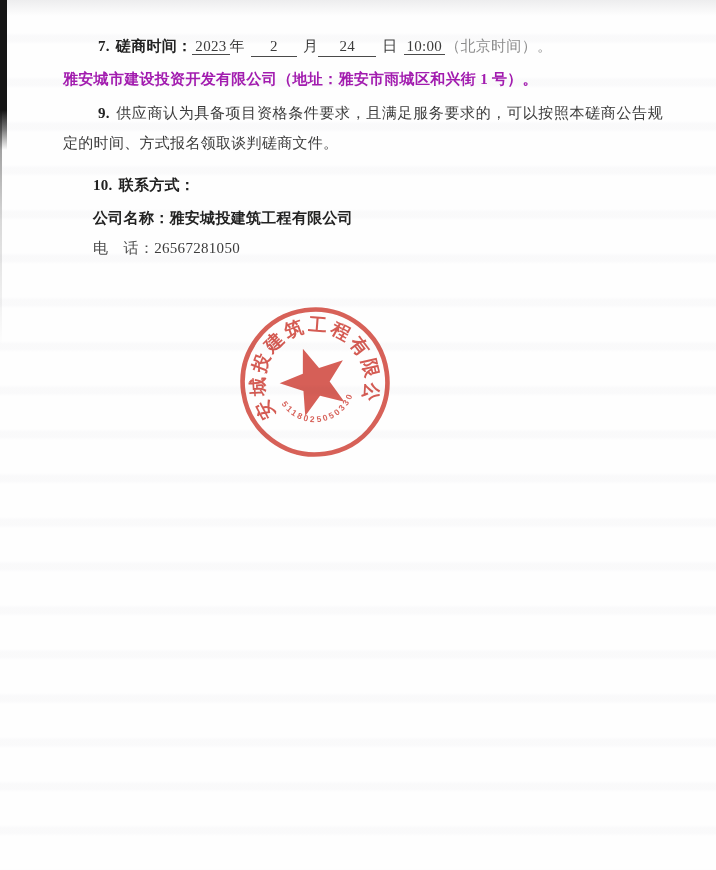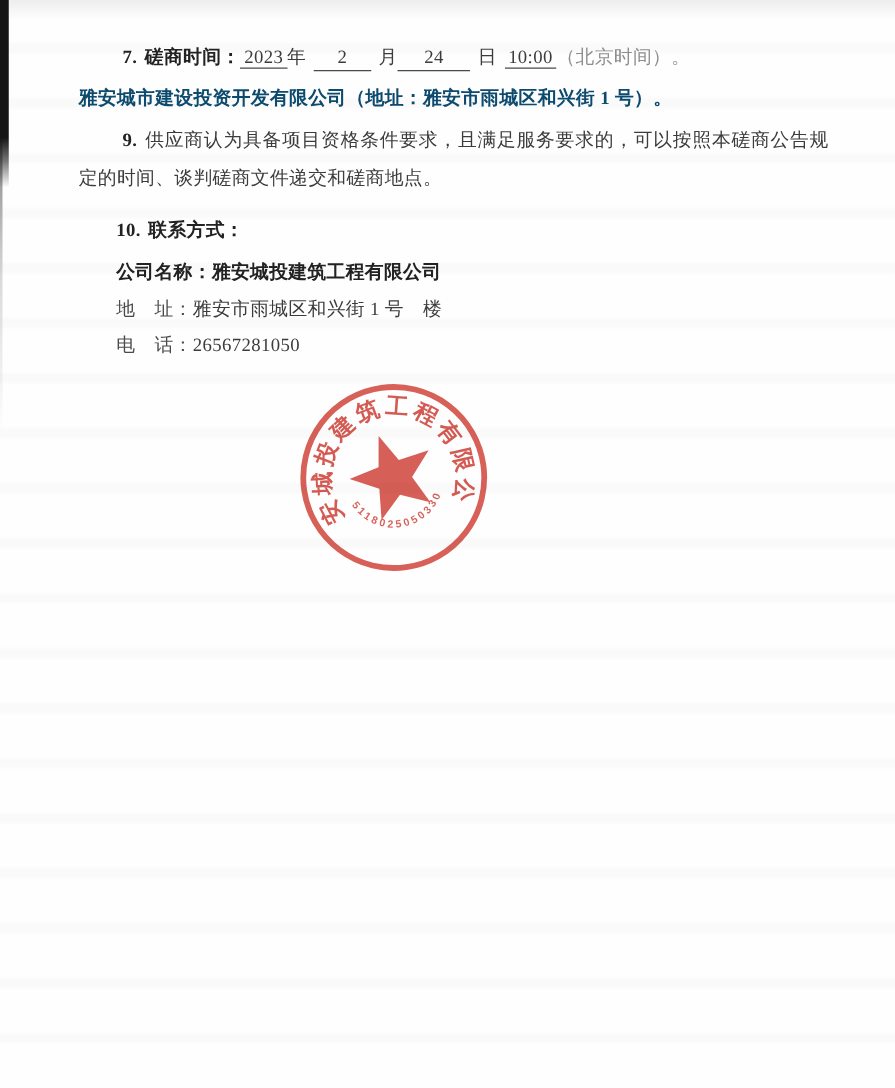--- a/index.html
+++ b/index.html
@@ -30,21 +30,21 @@
     position:absolute;left:0;top:0;width:2px;height:345px;
     background:linear-gradient(180deg,#9a9a9a 0 140px,rgba(160,160,160,0.4) 220px,rgba(160,160,160,0) 345px);
   }
   .content{
     position:absolute;left:63px;top:30px;width:600px;
     color:#3c3c3c;font-size:15px;letter-spacing:0.3px;
   }
   p{margin:0;}
   .bold{font-weight:bold;color:#222;}
   .item-line{line-height:32px;padding-left:35px;}
-  .venue-line{line-height:34px;font-weight:bold;color:#0c4a6e;}
+  .venue-line{line-height:34px;font-weight:bold;color:#a21caf;}
   .para{line-height:29.5px;text-align:justify;}
   .para.p9{text-indent:35px;margin-top:3px;}
   .para.signup{text-indent:50px;margin-top:2px;}
   .u{border-bottom:1px solid #4a4a4a;padding:0 3px;}
   .blank{display:inline-block;min-width:46px;text-align:center;border-bottom:1px solid #4a4a4a;line-height:20px;}
   .blank.wide{min-width:58px;}
   .light{color:#8d8d8d;}
   .spacer{display:inline-block;width:6px;}
   .item10-line{line-height:32px;padding-left:30px;margin-top:11px;}
   .contact-row{line-height:29.5px;padding-left:30px;}
@@ -64,28 +64,27 @@
   <div class="edge-left-faint"></div>
   <div class="edge-left-dark"></div>
 
   <div class="content">
 
     <p class="item-line"><span class="bold">7.</span><span class="spacer"></span><span class="bold">磋商时间：</span><span class="u">2023</span><span>年</span><span class="spacer"></span><span class="blank">2</span><span class="spacer"></span><span>月</span><span class="blank wide">24</span><span class="spacer"></span><span>日</span><span class="spacer"></span><span class="u">10:00</span><span class="light">（北京时间）。</span></p>
 
 
     <p class="venue-line">雅安城市建设投资开发有限公司（地址：雅安市雨城区和兴街 1 号）。</p>
 
-    <p class="para p9"><span class="bold">9.</span><span class="spacer"></span><span>供应商认为具备项目资格条件要求，且满足服务要求的，可以按照本磋商公告规定的时间、谈判磋商文件递交和磋商地点。</span></p>
+    <p class="para p9"><span class="bold">9.</span><span class="spacer"></span><span>供应商认为具备项目资格条件要求，且满足服务要求的，可以按照本磋商公告规定的时间、方式报名领取谈判磋商文件。</span></p>
 
 
     <p class="item10-line"><span class="bold">10.</span><span class="spacer"></span><span class="bold">联系方式：</span></p>
 
     <p class="contact-row first"><span class="lbl">公司名称：</span><span>雅安城投建筑工程有限公司</span></p>
 
-    <p class="contact-row"><span class="lbl">地　址：</span><span>雅安市雨城区和兴街 1 号　楼</span></p>
 
     <p class="contact-row"><span class="lbl">电　话：</span><span>26567281050</span></p>
 
 
   </div>
 
   <div class="seal">
     <svg viewBox="0 0 200 200" width="154" height="154">
       <g transform="rotate(-8 100 100)">
         <circle cx="100" cy="100" r="94" fill="none" stroke="#d0443a" stroke-width="6" opacity="0.92"></circle>

